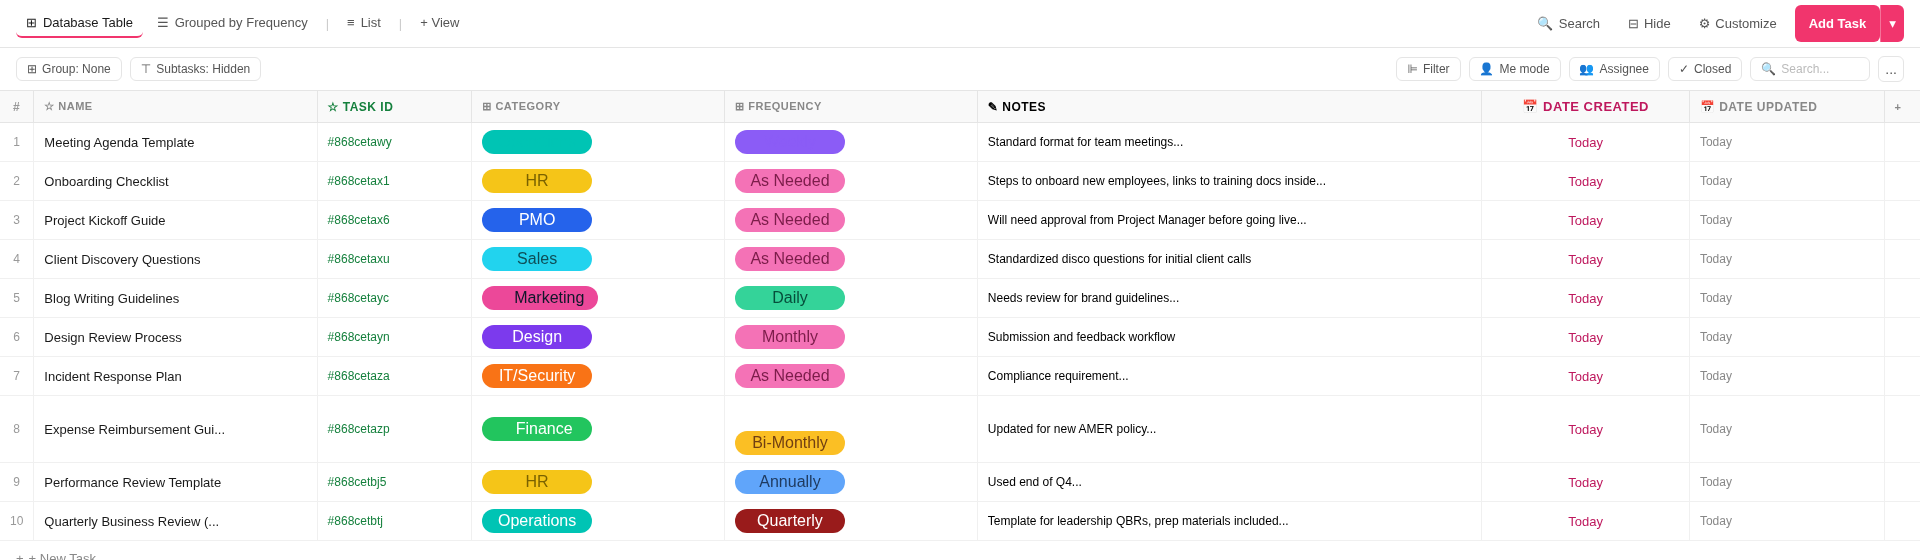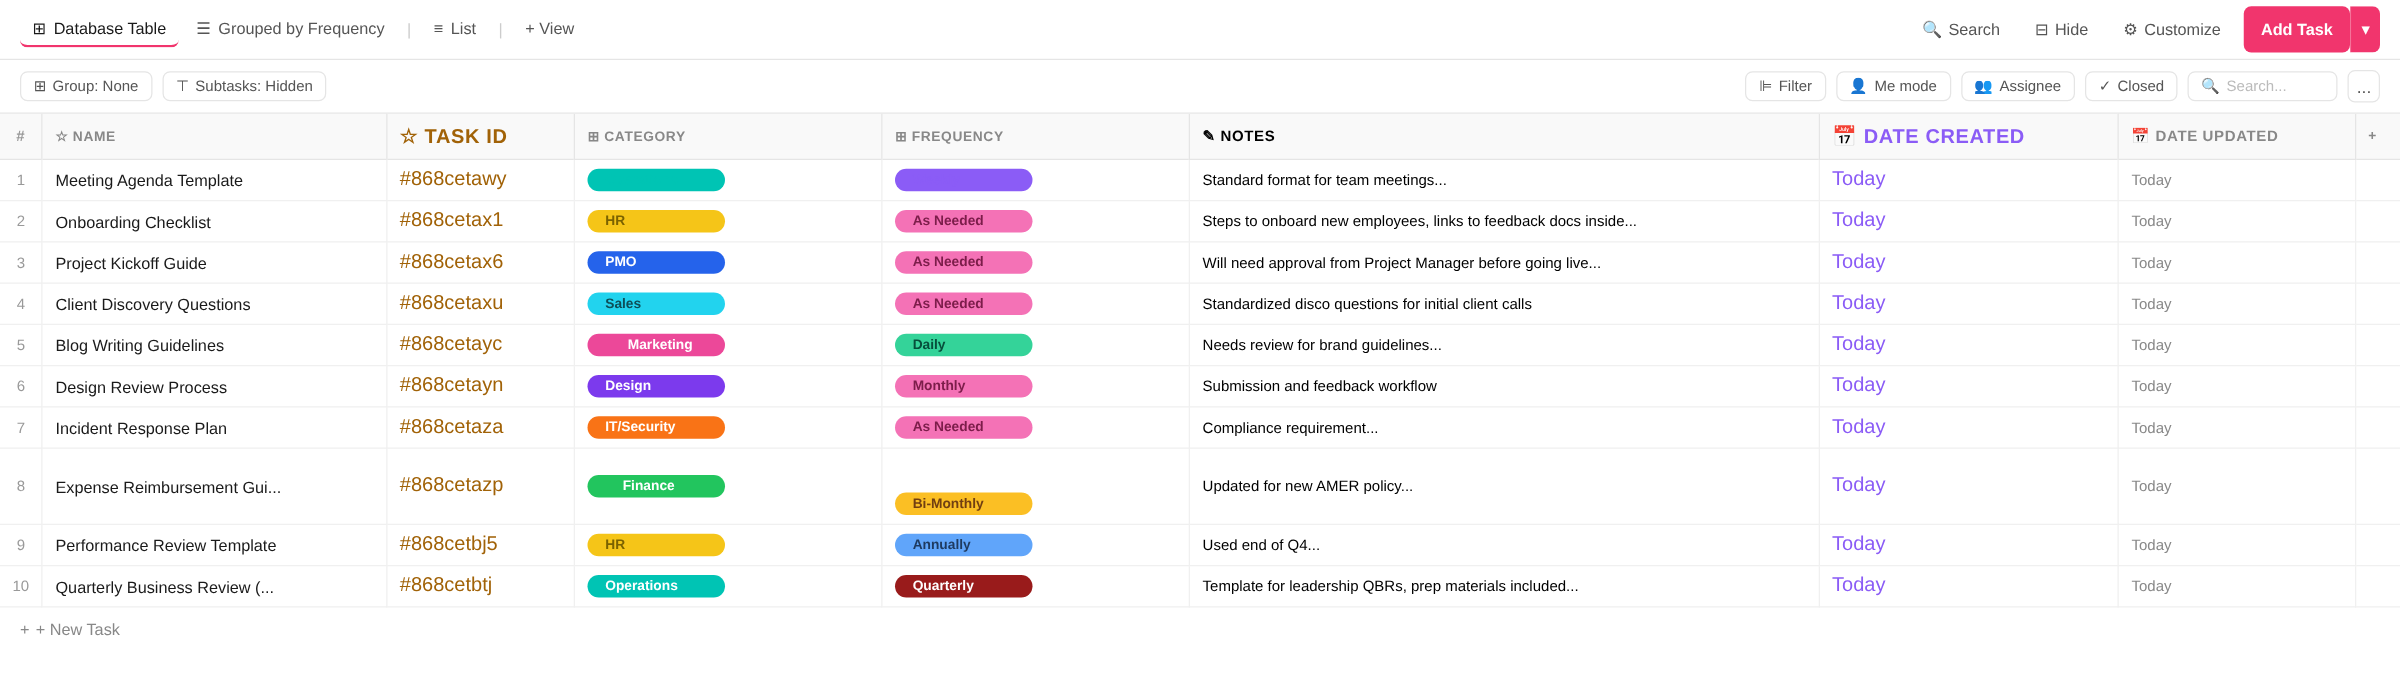--- a/index.html
+++ b/index.html
@@ -28,29 +28,29 @@
     
     .table-wrap { overflow-x: auto; }
     table { width: 100%; border-collapse: collapse; }
     thead tr { background: #f9f9f9; border-bottom: 1px solid #e5e5e5; }
     th { padding: 8px 10px; text-align: left; font-size: 11px; font-weight: 600; color: #888; text-transform: uppercase; letter-spacing: 0.5px; border-right: 1px solid #e5e5e5; white-space: nowrap; }
     th:last-child { border-right: none; }
     td { padding: 7px 10px; border-bottom: 1px solid #f0f0f0; border-right: 1px solid #f0f0f0; font-size: 13px; color: #1a1a1a; vertical-align: middle; }
     td:last-child { border-right: none; }
     .col-num { width: 32px; text-align: center; color: #999; font-size: 12px; }
     .col-name { min-width: 180px; max-width: 220px; }
-    .col-taskid { min-width: 110px; color: #a16207; font-size: 16px; }
+    .col-taskid { min-width: 110px; color: #15803d; font-size: 12px; }
     .col-category { min-width: 180px; }
     .col-frequency { min-width: 180px; }
     .col-notes { min-width: 350px; color: #000000; font-size: 12px; }
-    .col-datecreated { min-width: 110px; color: #8b5cf6; font-size: 16px; }
+    .col-datecreated { min-width: 110px; color: #be185d; font-size: 13px; text-align: center; }
     .col-dateupdated { min-width: 110px; color: #888; font-size: 12px; }
     .col-add { width: 36px; }
 
-    .badge { display: inline-block; padding: 3px 14px; border-radius: 20px; font-size: 11px; font-weight: 700; min-width: 110px; }
+    .badge { display: inline-block; padding: 3px 14px; border-radius: 20px; font-size: 16px; font-weight: 400; text-align: center; min-width: 110px; }
 
     .new-task { padding: 10px 16px; color: #888; font-size: 13px; cursor: pointer; display: flex; align-items: center; gap: 5px; }
   </style>
 </head>
 <body>
 
 <div class="top-nav">
   <div class="nav-tab active">
     <span>⊞</span>
     <span>Database Table</span>
@@ -183,21 +183,21 @@
         <tr>
     <td class="col-num">2</td>
     <td class="col-name">Onboarding Checklist</td>
     <td class="col-taskid">#868cetax1</td>
     <td class="col-category">
       <span class="badge" style="background:#f5c518;color:#fff;color:#7a6200;">HR</span>
     </td>
     <td class="col-frequency">
       <span class="badge" style="background:#f472b6;color:#7c1d4a;">As Needed</span>
     </td>
-    <td class="col-notes">Steps to onboard new employees, links to feedback docs inside...</td>
+    <td class="col-notes">Steps to onboard new employees, links to training docs inside...</td>
     <td class="col-datecreated">Today</td>
     <td class="col-dateupdated">Today</td>
     <td class="col-add"></td>
   </tr>
         <tr>
     <td class="col-num">3</td>
     <td class="col-name">Project Kickoff Guide</td>
     <td class="col-taskid">#868cetax6</td>
     <td class="col-category">
       <span class="badge" style="background:#2563eb;color:#fff;">PMO</span>
@@ -223,21 +223,21 @@
     <td class="col-notes">Standardized disco questions for initial client calls</td>
     <td class="col-datecreated">Today</td>
     <td class="col-dateupdated">Today</td>
     <td class="col-add"></td>
   </tr>
         <tr>
     <td class="col-num">5</td>
     <td class="col-name">Blog Writing Guidelines</td>
     <td class="col-taskid">#868cetayc</td>
     <td class="col-category">
-      <span class="badge" style="background:#ec4899;color:#ffffff;padding-left:32px;">Marketing</span>
+      <span class="badge" style="background:#ec4899;color:#0f172a;padding-left:32px;">Marketing</span>
     </td>
     <td class="col-frequency">
       <span class="badge" style="background:#34d399;color:#064e3b;">Daily</span>
     </td>
     <td class="col-notes">Needs review for brand guidelines...</td>
     <td class="col-datecreated">Today</td>
     <td class="col-dateupdated">Today</td>
     <td class="col-add"></td>
   </tr>
         <tr>

